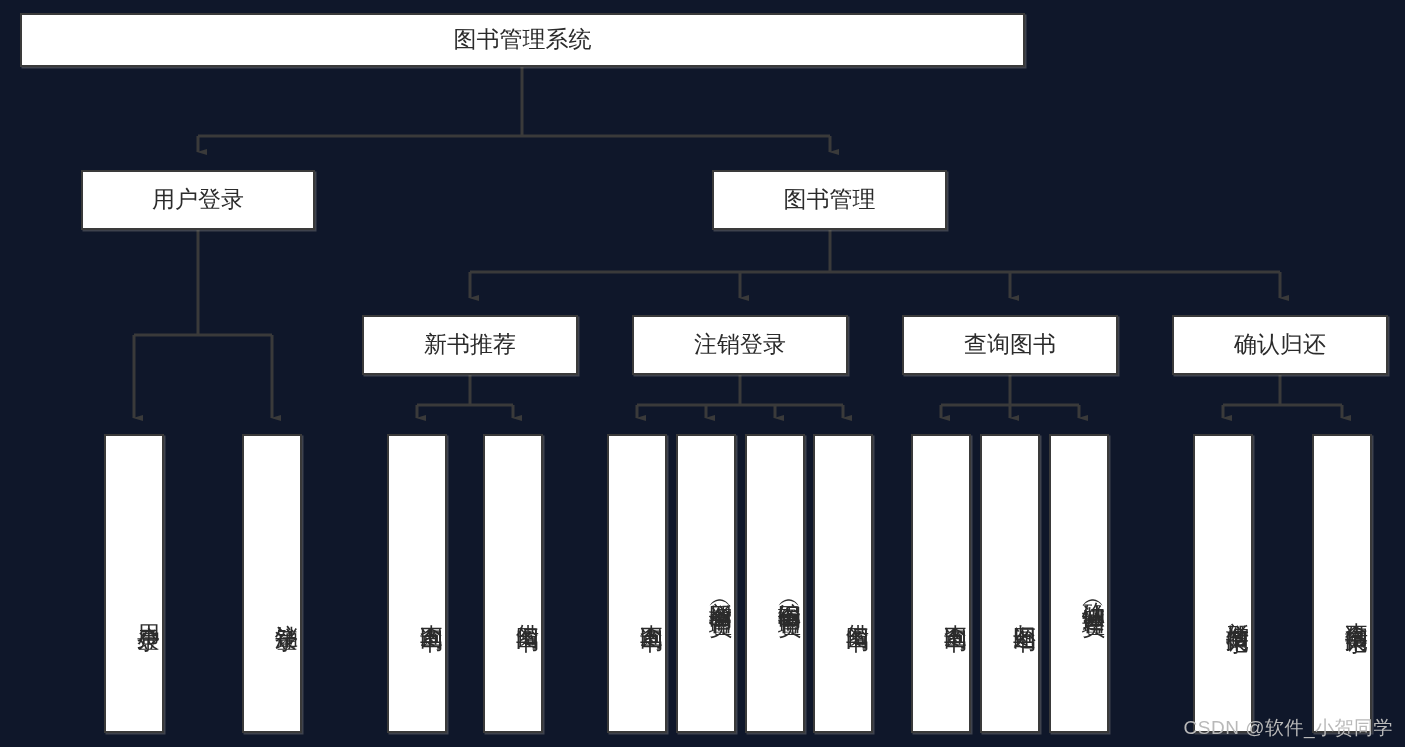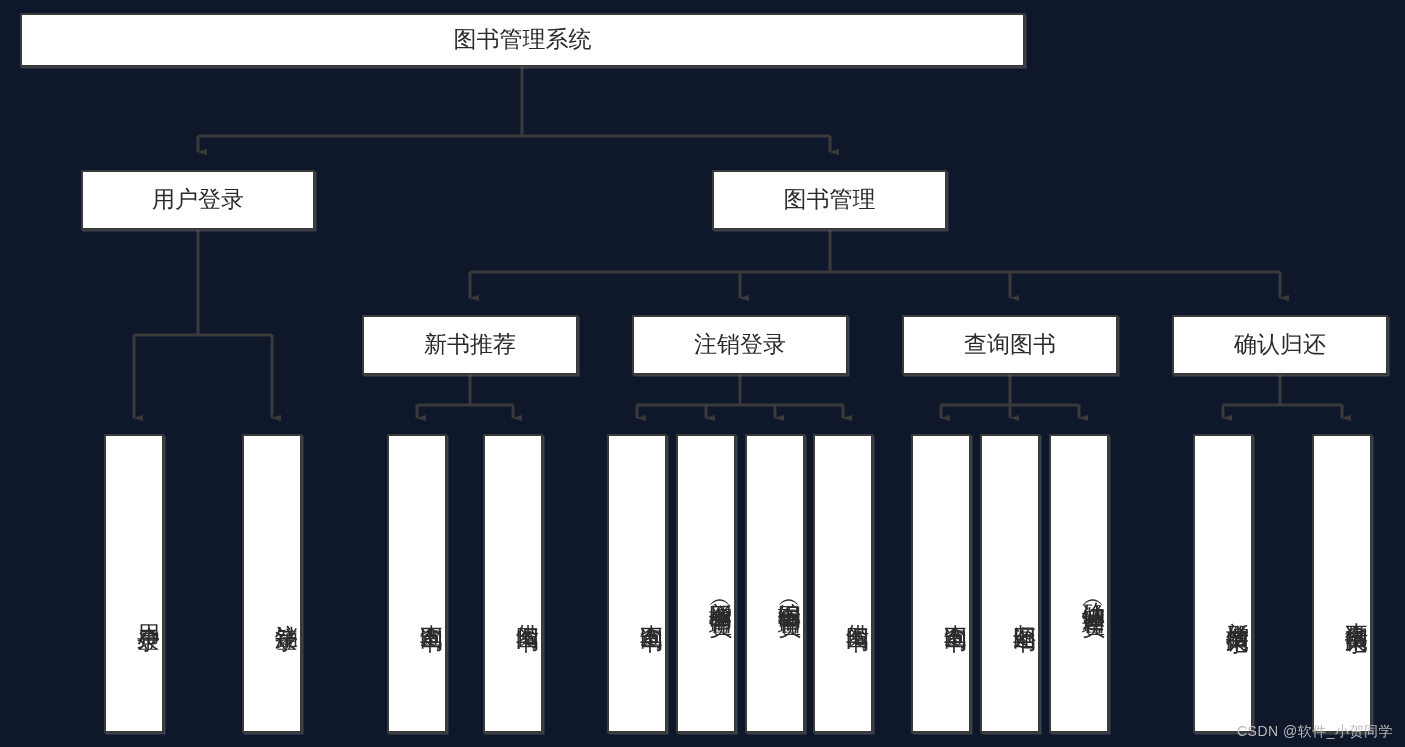--- a/index.html
+++ b/index.html
@@ -50,21 +50,21 @@
     align-items: flex-start;
     justify-content: center;
   }
   .node.v.tall {
     padding-top: 18px;
   }
   .watermark {
     position: absolute;
     right: 12px;
     bottom: 6px;
-    font-size: 14px;
+    font-size: 19px;
     color: #b9b9b9;
     white-space: nowrap;
     letter-spacing: 0.5px;
   }
 </style>
 </head>
 <body>
 
 <div id="canvas">
 

